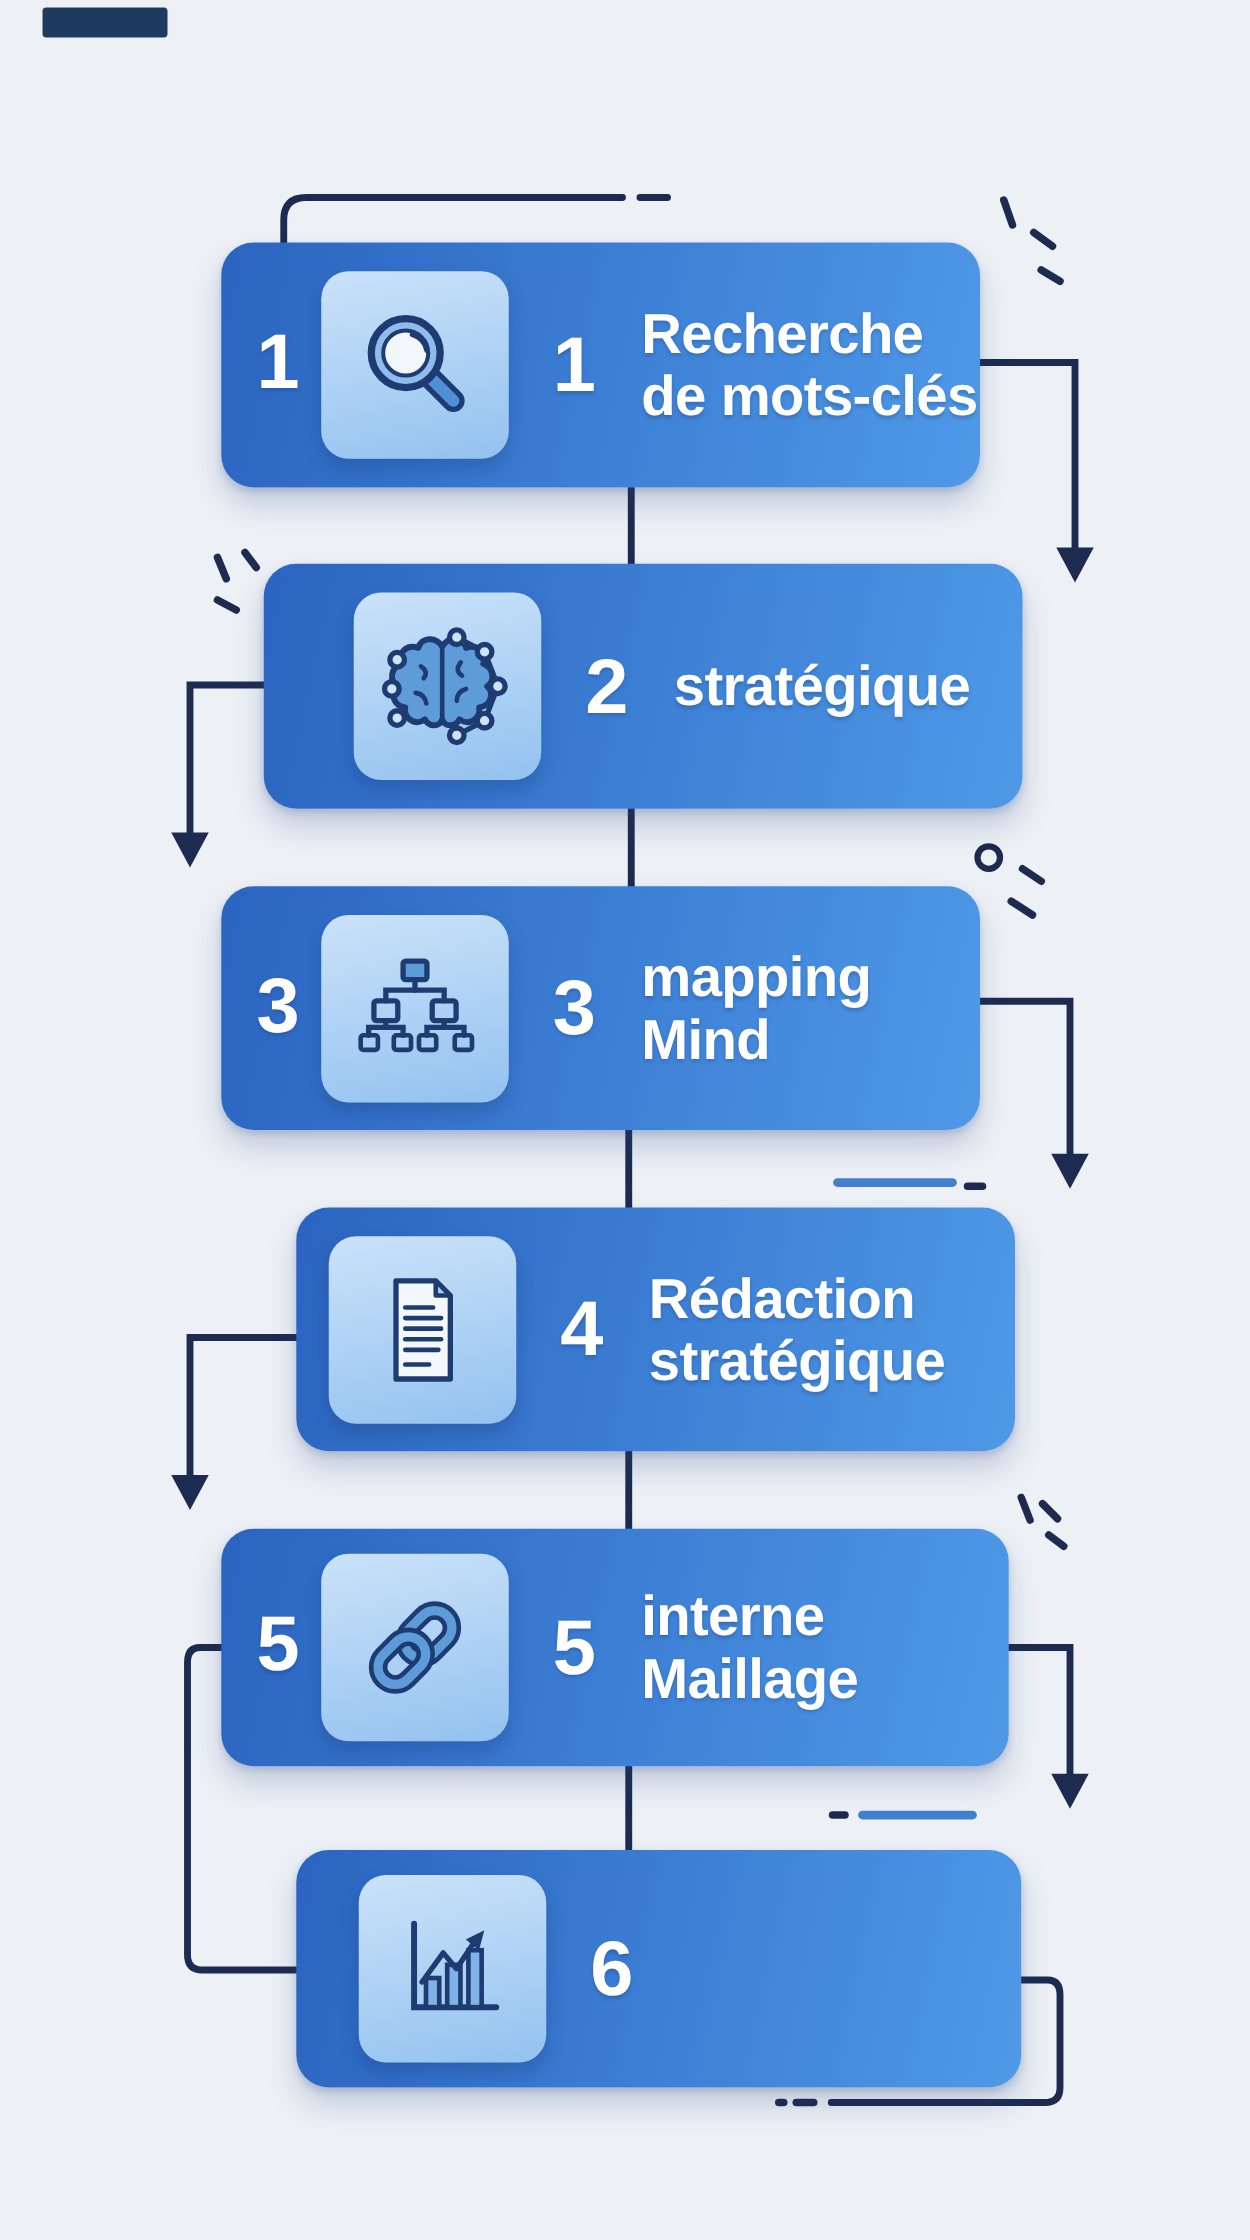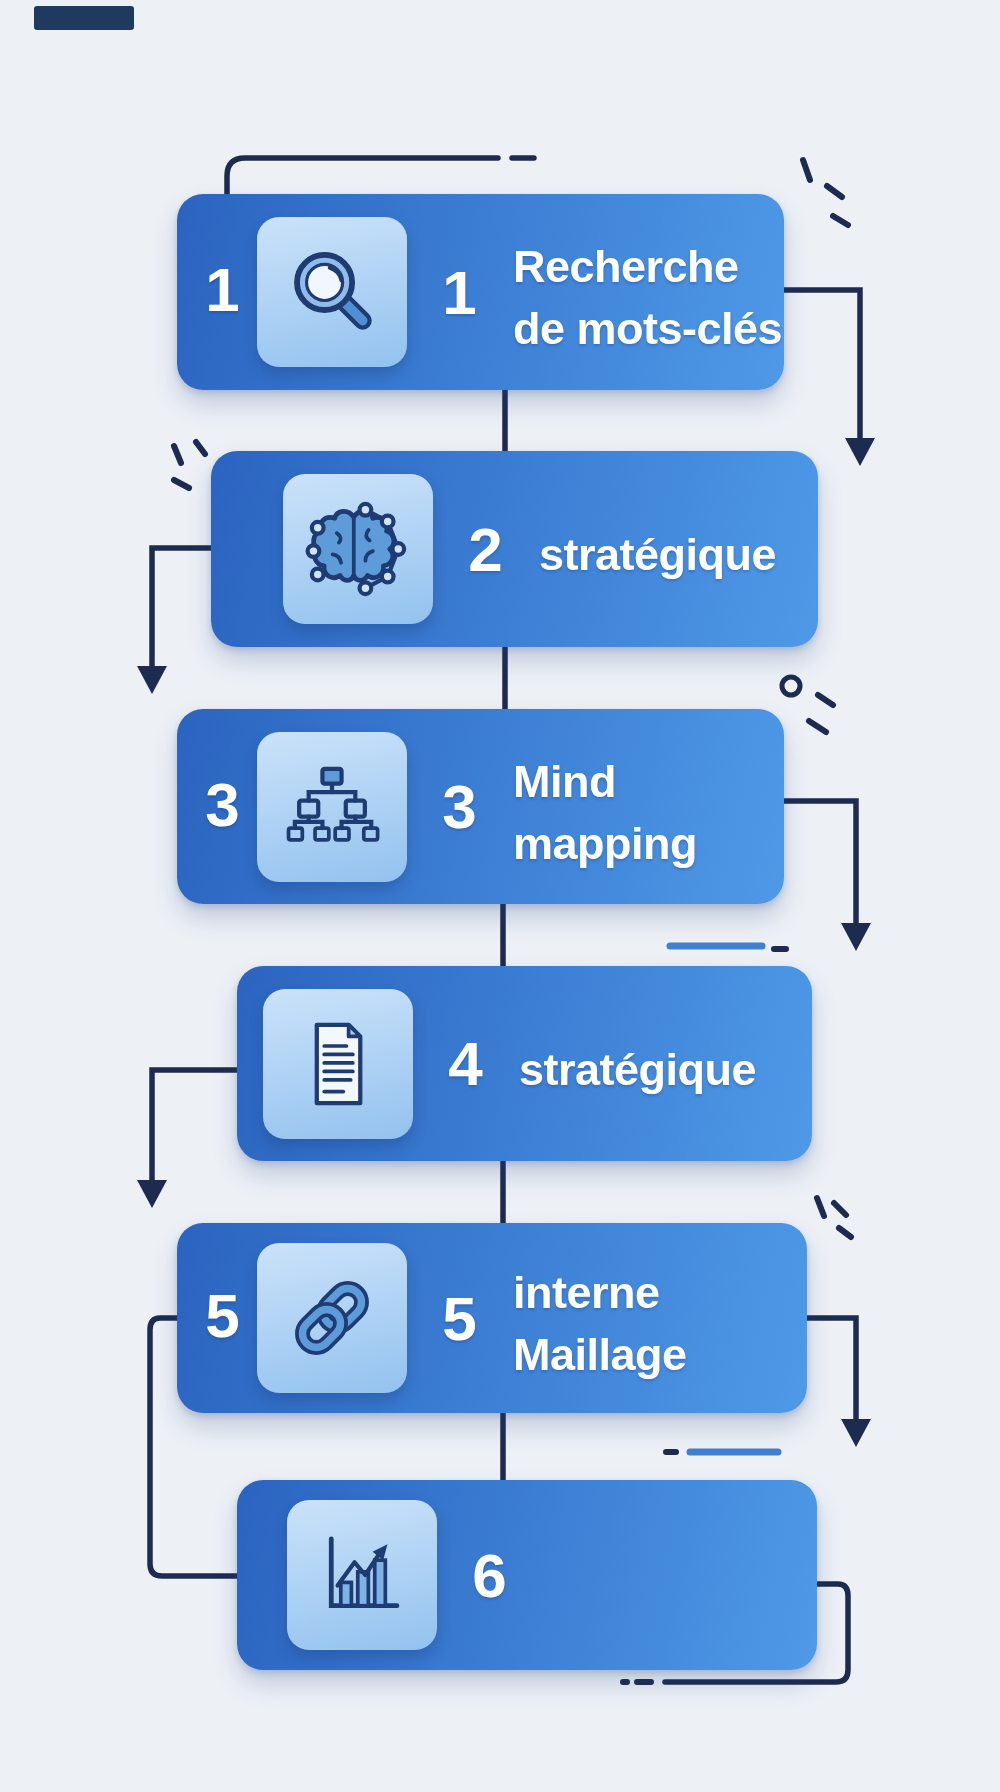--- a/index.html
+++ b/index.html
@@ -24,21 +24,21 @@
         box-shadow:0 8px 14px rgba(25,55,110,.28);}
   .c1 .tile,.c3 .tile,.c5 .tile{margin-left:80px;}
   .c2 .tile{margin-left:72px;}
   .c4 .tile{margin-left:26px;}
   .c6 .tile{margin-left:50px;}
   .tile svg{width:106px;height:106px;}
   .num{color:#fff;font-size:62px;font-weight:bold;margin-left:28px;min-width:48px;text-align:center;
        letter-spacing:-1px;text-shadow:0 2px 3px rgba(20,40,90,.25);}
   .title{color:#fff;font-size:45px;font-weight:bold;line-height:50px;margin-left:30px;
          letter-spacing:-0.5px;text-shadow:0 2px 3px rgba(20,40,90,.25);}
-  .title span{display:block;margin-top:12px;}
+  .title span{display:block;}
   .title span:empty{display:none;}
 </style>
 </head>
 <body>
 
 <div class="stage">
 
   <div class="badge"></div>
 
   <svg class="connectors" width="1000" height="1792" viewBox="0 0 1000 1792" fill="none" stroke="#1C2B4F" stroke-width="5.5" stroke-linecap="round">
@@ -183,42 +183,43 @@
         <g fill="none" stroke="#1E3C72" stroke-width="3.5">
           <rect x="9" y="70" width="13" height="11" rx="2"></rect>
             <rect x="34" y="70" width="13" height="11" rx="2"></rect>
           <rect x="53" y="70" width="13" height="11" rx="2"></rect>
             <rect x="80" y="70" width="13" height="11" rx="2"></rect>
         </g>
       </svg>
     </div>
     <span class="num">3</span>
     <div class="title">
+      <span>mapping</span>
       <span>Mind</span>
-      <span>mapping</span>
     </div>
   </div>
 
   <div class="card c4">
     <div class="tile">
       <svg viewBox="0 0 100 100">
         <path d="M30 13 H60 L71 24 V87 H30 Z" fill="#F3F8FD" stroke="#1E3C72" stroke-width="4" stroke-linejoin="round"></path>
         <path d="M60 13 V24 H71 Z" fill="#A9CDF1" stroke="#1E3C72" stroke-width="3.5" stroke-linejoin="round"></path>
         <g stroke="#1E3C72" stroke-width="3.5" stroke-linecap="round">
           <path d="M37 33 H58"></path>
             <path d="M37 41 H64"></path>
             <path d="M37 49 H64"></path>
           <path d="M37 57 H64"></path>
             <path d="M37 65 H62"></path>
             <path d="M37 76 H55"></path>
         </g>
       </svg>
     </div>
     <span class="num">4</span>
     <div class="title">
+      <span>Rédaction</span>
       <span>stratégique</span>
     </div>
   </div>
 
   <div class="card c5">
     <span class="edge-num">5</span>
     <div class="tile">
       <svg viewBox="0 0 100 100">
         <g transform="rotate(45 50 50)" fill="none">
           <rect x="37" y="16" width="26" height="40" rx="13" stroke="#1E3C72" stroke-width="14"></rect>

